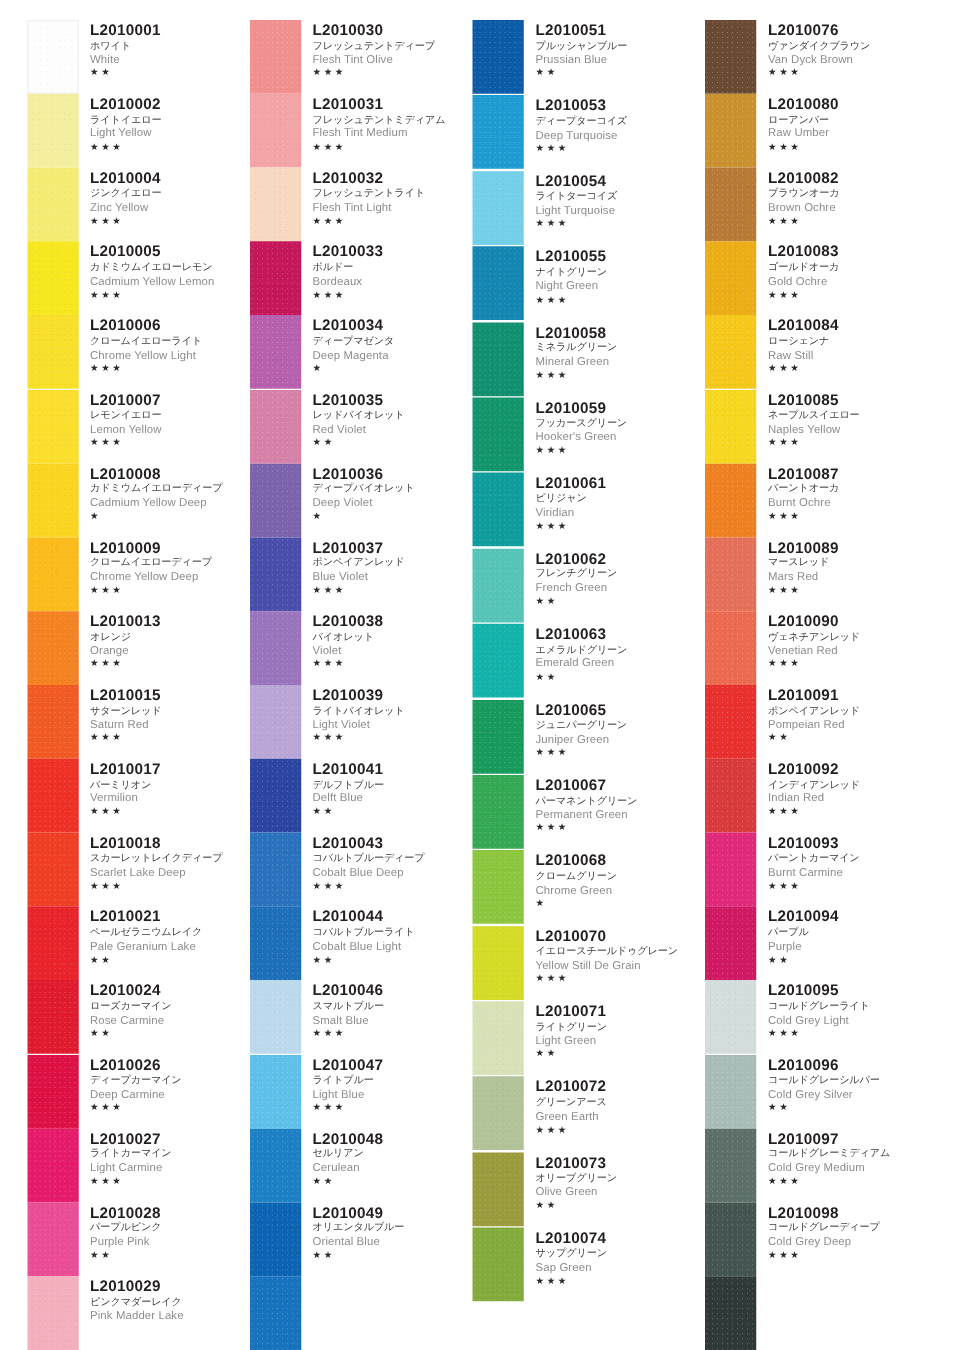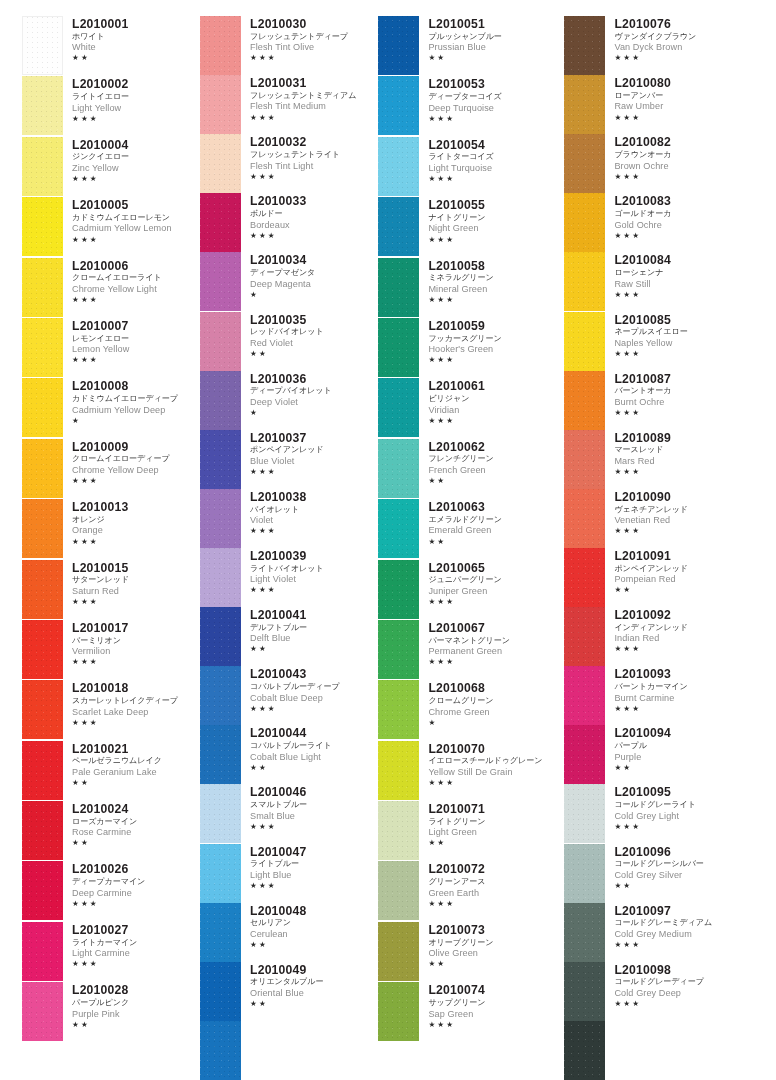--- a/index.html
+++ b/index.html
@@ -274,20 +274,31 @@
         <div class="swatch" style="background: rgb(234, 76, 150);">
           <div class="grain"></div>
         </div>
         <div class="info">
           <div class="code">L2010028</div>
           <div class="jp">パープルピンク</div>
           <div class="en">Purple Pink</div>
           <div class="stars">★★</div>
         </div>
       </div>
+      <div class="swatch-row">
+        <div class="swatch" style="background: rgb(244, 175, 189);">
+          <div class="grain"></div>
+        </div>
+        <div class="info">
+          <div class="code">L2010029</div>
+          <div class="jp">ピンクマダーレイク</div>
+          <div class="en">Pink Madder Lake</div>
+          <div class="stars"></div>
+        </div>
+      </div>
     </div>
     <div class="column">
       <div class="swatch-row">
         <div class="swatch" style="background: rgb(240, 145, 143);">
           <div class="grain"></div>
         </div>
         <div class="info">
           <div class="code">L2010030</div>
           <div class="jp">フレッシュテントディープ</div>
           <div class="en">Flesh Tint Olive</div>

